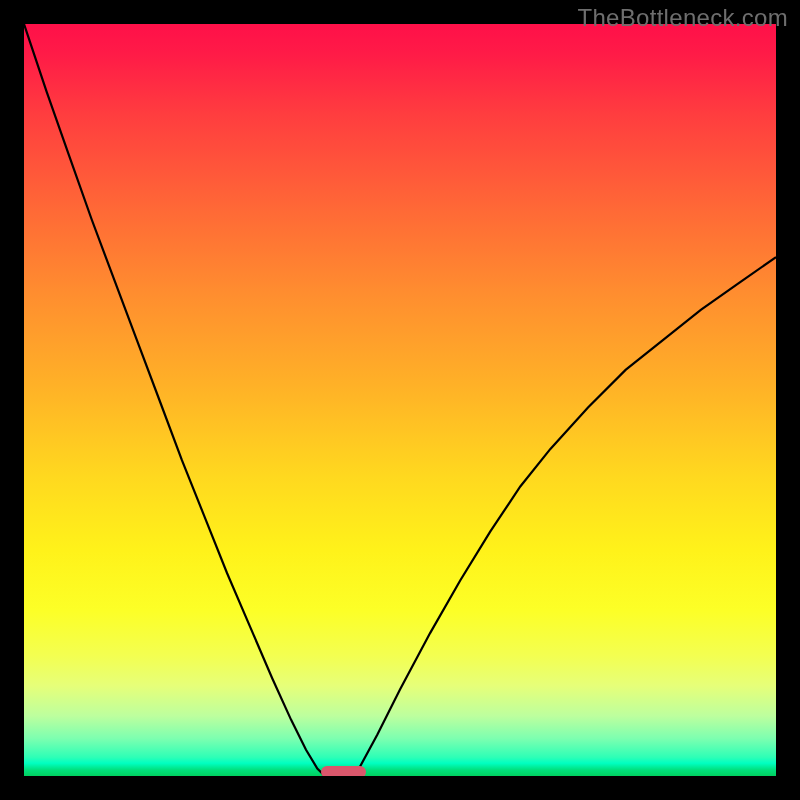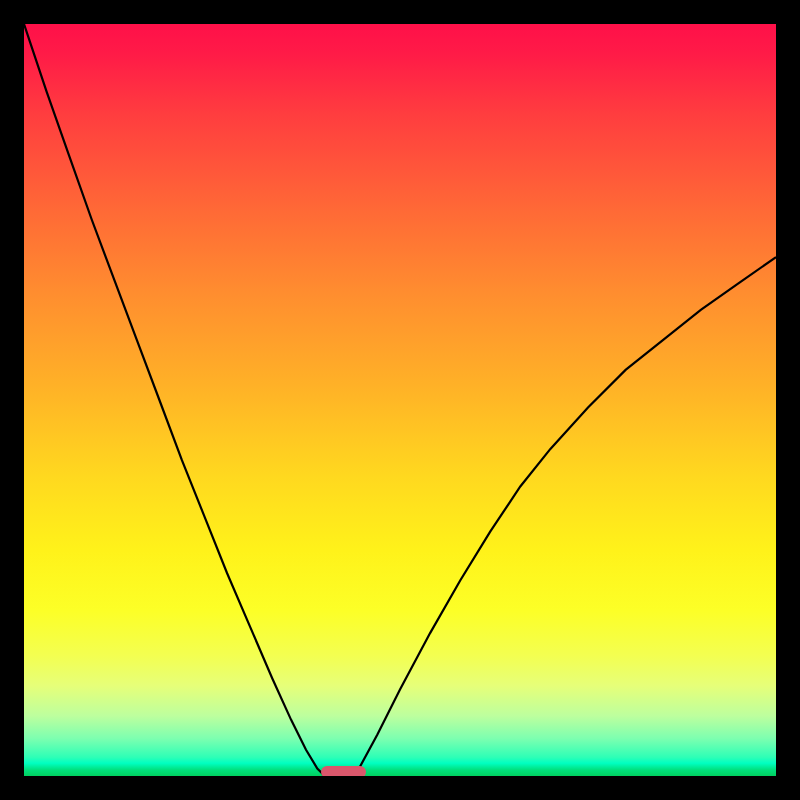--- a/index.html
+++ b/index.html
@@ -71,20 +71,21 @@
     height: 12px;
     border-radius: 6px;
     background: #d9576c;
   }
 </style>
 </head>
 <body>
 
 <div class="frame">
 
+  <div class="watermark">TheBottleneck.com</div>
 
   <div class="plot-area">
 
     <div class="gradient-bg"></div>
 
     <svg class="curve-svg" viewBox="0 0 752 752" preserveAspectRatio="none">
       <path fill="none" stroke="#000" stroke-width="2.2" d="M0.0 0.0 L22.6 67.7 L45.1 131.6 L67.7 195.5 L90.2 255.7 L112.8 315.8 L135.4 376.0 L157.9 436.2 L180.5 492.6 L203.0 549.0 L225.6 601.6 L248.2 654.2 L267.0 695.6 L282.0 725.7 L293.3 744.5 L300.8 752.0"></path>
       <path fill="none" stroke="#000" stroke-width="2.2" d="M330.9 752.0 L353.4 710.6 L376.0 665.5 L406.1 609.1 L436.2 556.5 L466.2 507.6 L496.3 462.5 L526.4 424.9 L564.0 383.5 L601.6 345.9 L639.2 315.8 L676.8 285.8 L714.4 259.4 L752.0 233.1"></path>
     </svg>
 

